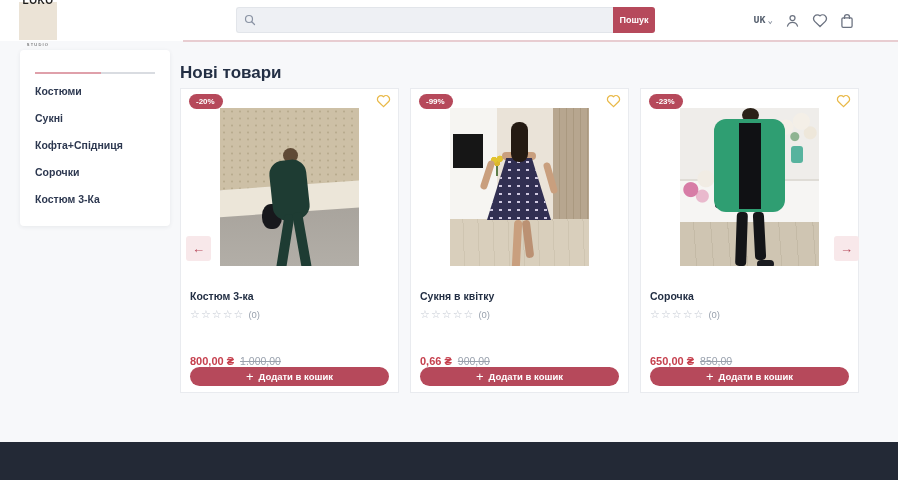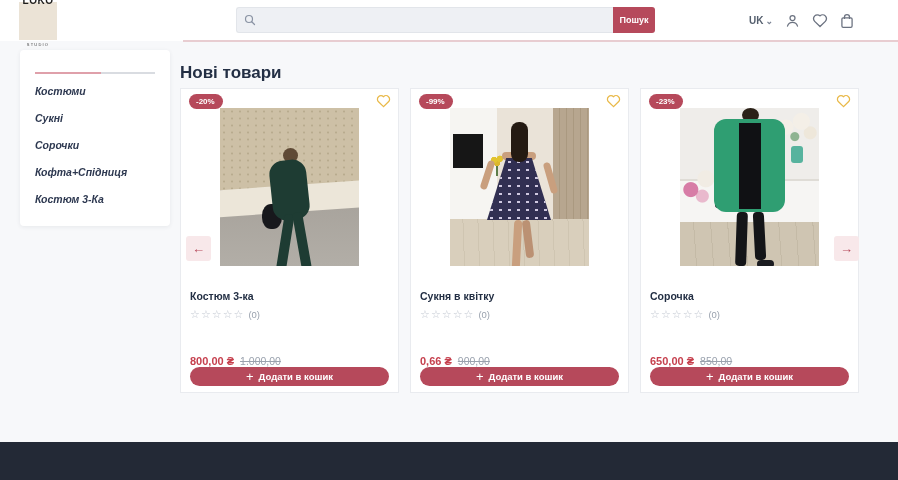--- a/index.html
+++ b/index.html
@@ -15,31 +15,31 @@
   .logo-main { font-size:10px; font-weight:bold; letter-spacing:.5px; color:#1d1d1d; line-height:11px; }
   .logo-sub  { font-size:4px; letter-spacing:1.2px; color:#3c3c3c; }
 
   .search-wrap { position:absolute; left:236px; top:7px; width:419px; height:26px; display:flex; }
   .search-box { flex:1; background:#eef0f4; border:1px solid #e2e5ea; border-right:none;
                 border-radius:3px 0 0 3px; display:flex; align-items:center; padding-left:7px; }
   .search-box input { flex:1; border:none; background:transparent; outline:none; font-size:10px; color:#333; padding:0 6px; }
   .search-btn { width:42px; border:none; background:#b6495b; color:#fff; font-size:9px; font-weight:bold;
                 border-radius:0 3px 3px 0; cursor:pointer; font-family:"Liberation Sans", sans-serif; }
 
-  .top-icons { position:absolute; right:44px; top:0; height:41px; display:flex; align-items:center; gap:12px; }
+  .top-icons { position:absolute; right:44px; top:0; height:41px; display:flex; align-items:center; gap:12px;font-family:Liberation Mono, monospace; }
   .lang { font-size:10px; color:#555f6e; font-weight:bold; display:flex; align-items:center; gap:2px; cursor:pointer; }
   .lang .chev { font-size:9px; color:#7a8394; line-height:6px; }
   .hicon { display:flex; align-items:center; cursor:pointer; }
 
   
   .sidebar { position:absolute; left:20px; top:50px; width:150px; background:#fff; border-radius:4px;
              box-shadow:0 1px 4px rgba(40,50,70,.08); padding:13px 15px 14px; }
   .sidebar-title { font-size:13.5px; font-weight:bold; color:#232f44; }
   .sidebar-rule { height:2px; margin:9px 0 3px; background:linear-gradient(90deg,#dfa0aa 0%,#dfa0aa 55%,#d9dce1 55%,#d9dce1 100%); }
-  .cat-list { list-style:none;font-style:italic; }
+  .cat-list { list-style:none; }
   .cat-list li { padding:8px 0 7px; font-size:10.5px; font-weight:bold; color:#2d3850; cursor:pointer; }
 
   
   .main-title { position:absolute; left:180px; top:63px; font-size:17px; font-weight:bold; color:#232f44; }
   .cards { position:absolute; left:180px; top:88px; width:680px; display:flex; gap:11px; }
   .card { position:relative; width:219px; height:305px; background:#fff; border:1px solid #e9ebef;
           border-radius:0; display:flex; flex-direction:column; }
   .badge { position:absolute; top:5px; left:8px; background:#b6495b; color:#fff; font-size:8px; font-weight:bold;
            padding:3px 8px 3px 7px; border-radius:9px; z-index:3; }
   .card-heart { position:absolute; top:5px; right:7px; background:none; border:none; cursor:pointer; z-index:3; }
@@ -176,22 +176,22 @@
       </div>
     </div>
   </div>
   <div class="header-accent"></div>
 
   <aside class="sidebar">
     <div class="sidebar-rule"></div>
     <ul class="cat-list">
       <li>Костюми</li>
       <li>Сукні</li>
+      <li>Кофта+Спідниця</li>
       <li>Сорочки</li>
-      <li>Кофта+Спідниця</li>
       <li>Костюм 3-Ка</li>
     </ul>
   </aside>
 
   <h1 class="main-title">Нові товари</h1>
 
   <div class="cards">
 
     <div class="card">
       <div class="badge">-20%</div>

